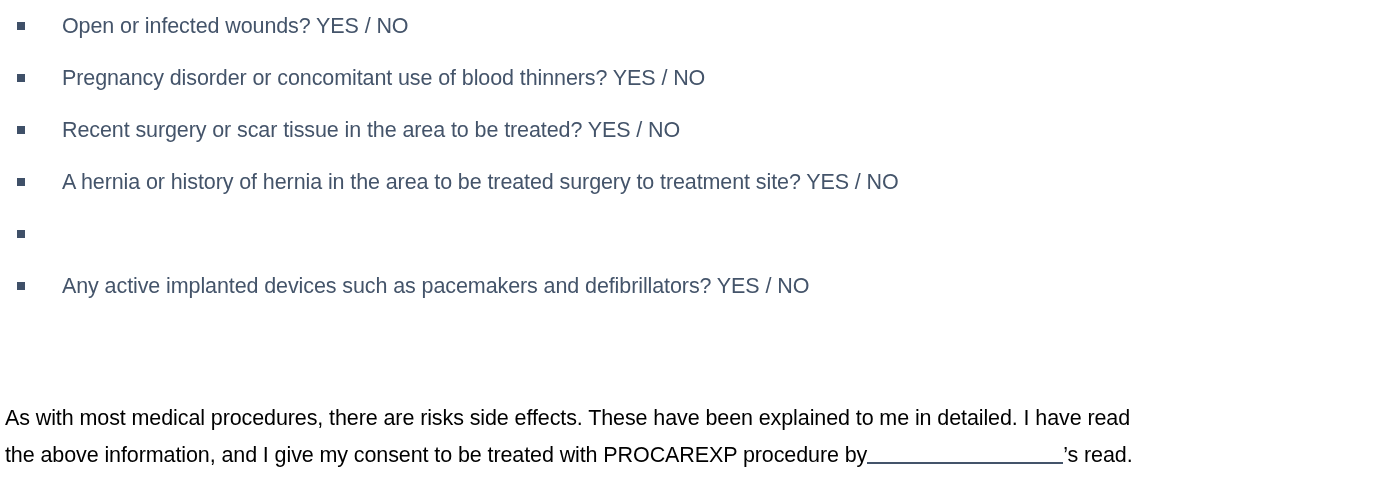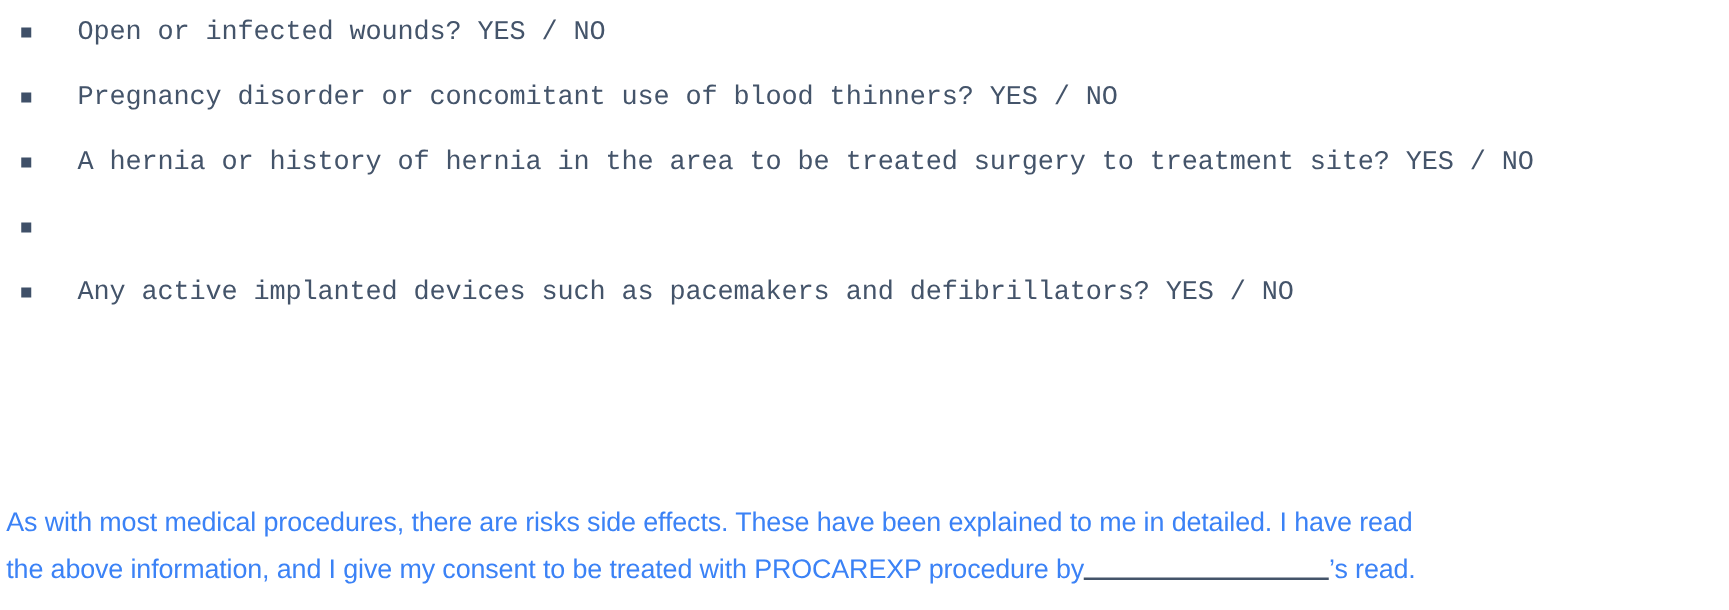--- a/index.html
+++ b/index.html
@@ -25,21 +25,20 @@
     width: 1383px;
     margin: 0;
     padding: 0;
     list-style: none;
   }
   .screening-item {
     position: relative;
     height: 52px;
     line-height: 52px;
     white-space: nowrap;
-    font-family: Liberation Mono, monospace;
   }
   .bullet-square {
     position: absolute;
     left: 17px;
     top: 22px;
     width: 8px;
     height: 8px;
     background: #3f5068;
     display: block;
   }
@@ -55,21 +54,21 @@
   }
 
   
   #consent-paragraph {
     position: absolute;
     left: 5px;
     top: 400px;
     width: 1378px;
     font-size: 21.5px;
     line-height: 37px;
-    color: #3b82f6;
+    color: #000000;
     letter-spacing: -0.1px;
   }
   #consent-paragraph .para-line {
     white-space: nowrap;
   }
   .signature-blank {
     display: inline-block;
     width: 196px;
     border-bottom: 2px solid #44546A;
     vertical-align: baseline;
@@ -85,20 +84,24 @@
   <li class="screening-item">
     <span class="bullet-square"></span>
     <span class="screening-text">Open or infected wounds? YES / NO</span>
   </li>
 
   <li class="screening-item">
     <span class="bullet-square"></span>
     <span class="screening-text">Pregnancy disorder or concomitant use of blood thinners? YES / NO</span>
   </li>
 
+  <li class="screening-item">
+    <span class="bullet-square"></span>
+    <span class="screening-text">Recent surgery or scar tissue in the area to be treated? YES / NO</span>
+  </li>
 
   <li class="screening-item">
     <span class="bullet-square"></span>
     <span class="screening-text">A hernia or history of hernia in the area to be treated surgery to treatment site? YES / NO</span>
   </li>
 
   <li class="screening-item">
     <span class="bullet-square"></span>
   </li>
 

